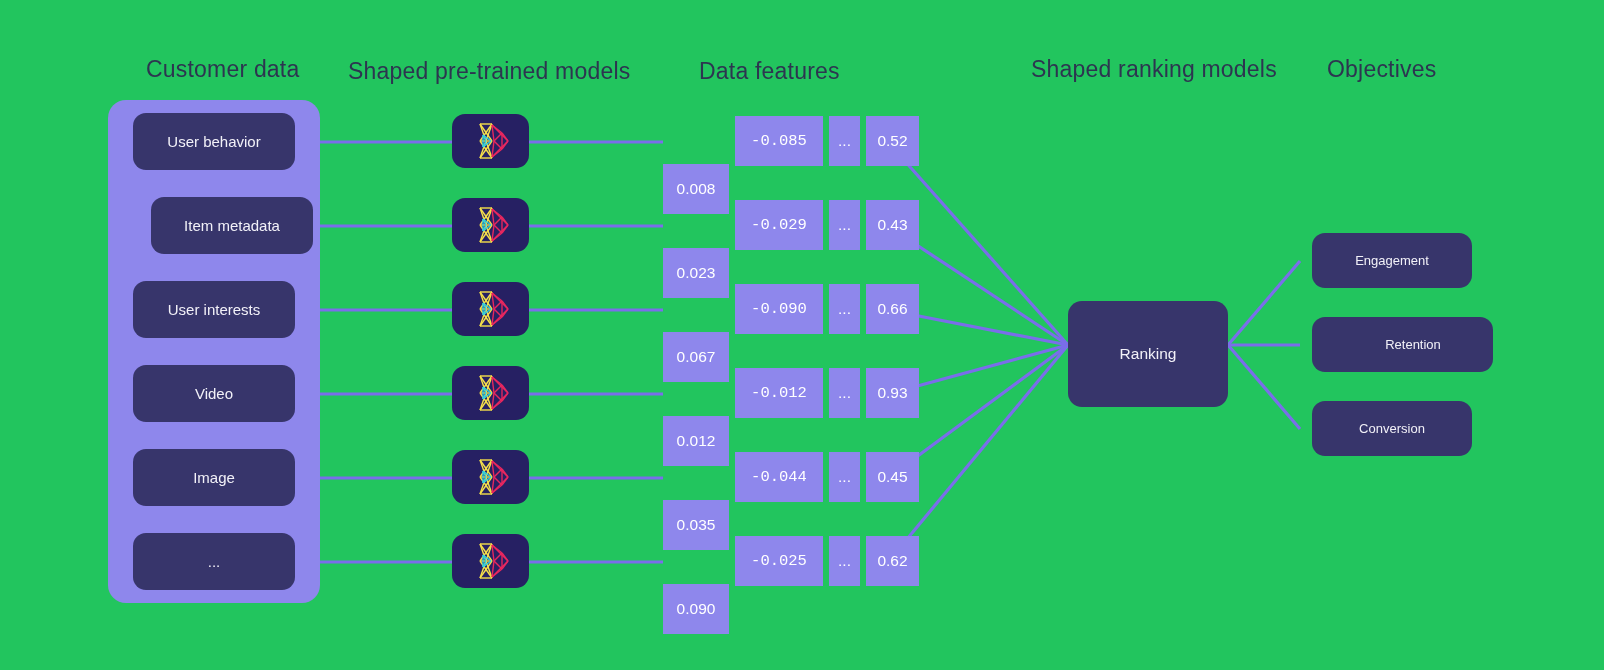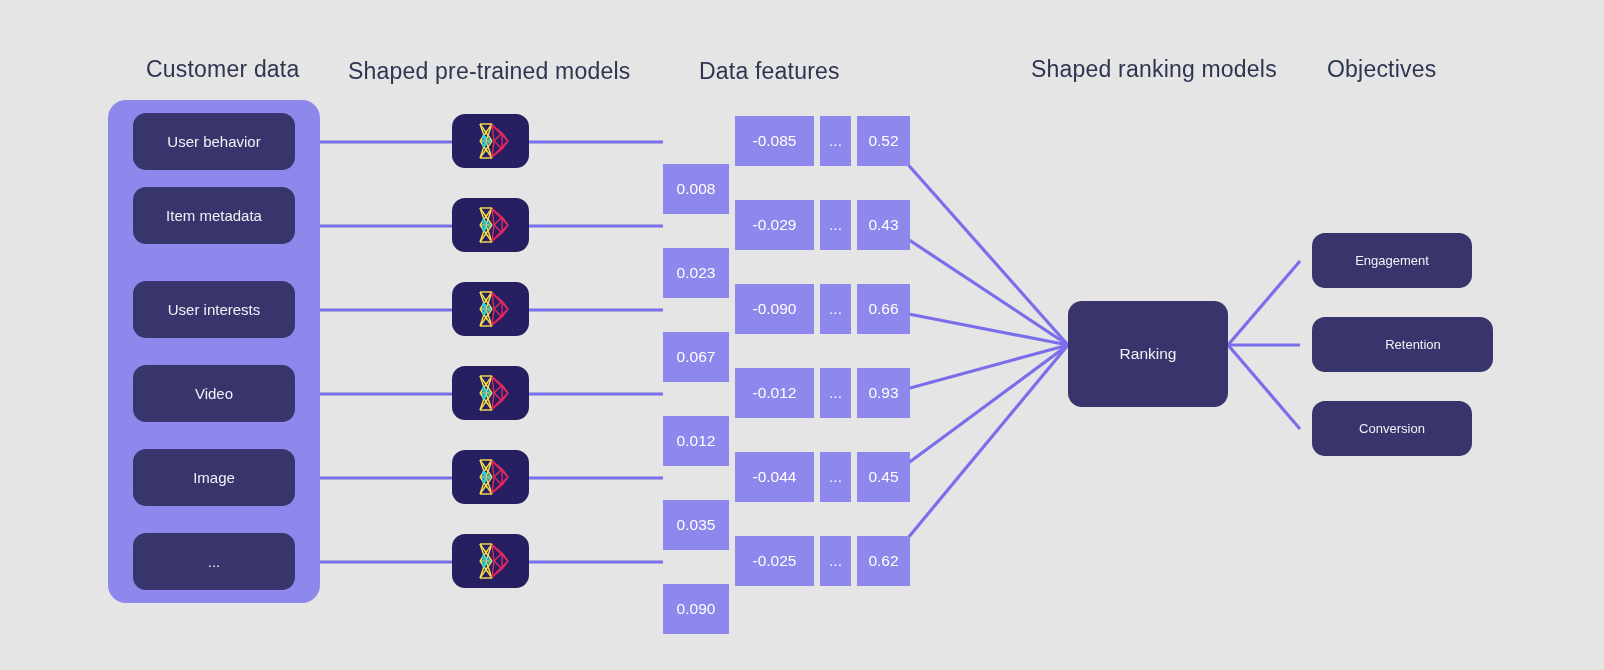--- a/index.html
+++ b/index.html
@@ -9,21 +9,21 @@
     background: #000000;
   }
   body {
     font-family: "Liberation Sans", sans-serif;
     -webkit-font-smoothing: antialiased;
   }
   #stage {
     position: relative;
     width: 1604px;
     height: 670px;
-    background: #e5e5e5;
+    background: #22c55e;
     overflow: hidden;
   }
 
   
   .col-header {
     position: absolute;
     color: #2d3550;
     font-size: 23px;
     font-weight: 400;
     letter-spacing: 0.2px;
@@ -83,21 +83,21 @@
     background: #8e87ec;
     color: #ffffff;
     font-size: 15.5px;
     display: flex;
     align-items: center;
     justify-content: center;
     height: 50px;
     box-sizing: border-box;
   }
   .fc-0 { width: 66px; margin-top: 48px; }
-  .fc-1 { width: 79px; }
+  .fc-1 { width: 88px; font-family: Liberation Mono, monospace; }
   .fc-2 { width: 31px; }
   .fc-3 { width: 53px; }
 
   
   #ranking-box {
     position: absolute;
     left: 1068px;
     top: 301px;
     width: 160px;
     height: 106px;
@@ -171,21 +171,21 @@
       <div class="col-header" style="left: 699px; top: 60px;">Data features</div>
       <div class="col-header" style="left: 1031px; top: 58px;">Shaped ranking models</div>
       <div class="col-header" style="left: 1327px; top: 58px;">Objectives</div>
     </div>
 
   <div id="customer-panel"></div>
   <div id="source-boxes">
       <div class="source-box" style="top: 113px;">
         <span>User behavior</span>
       </div>
-      <div class="source-box" style="top: 187px;">
+      <div class="source-box" style="top: 197px; margin-left: 18px;">
         <span>Item metadata</span>
       </div>
       <div class="source-box" style="top: 281px;">
         <span>User interests</span>
       </div>
       <div class="source-box" style="top: 365px;">
         <span>Video</span>
       </div>
       <div class="source-box" style="top: 449px;">
         <span>Image</span>

